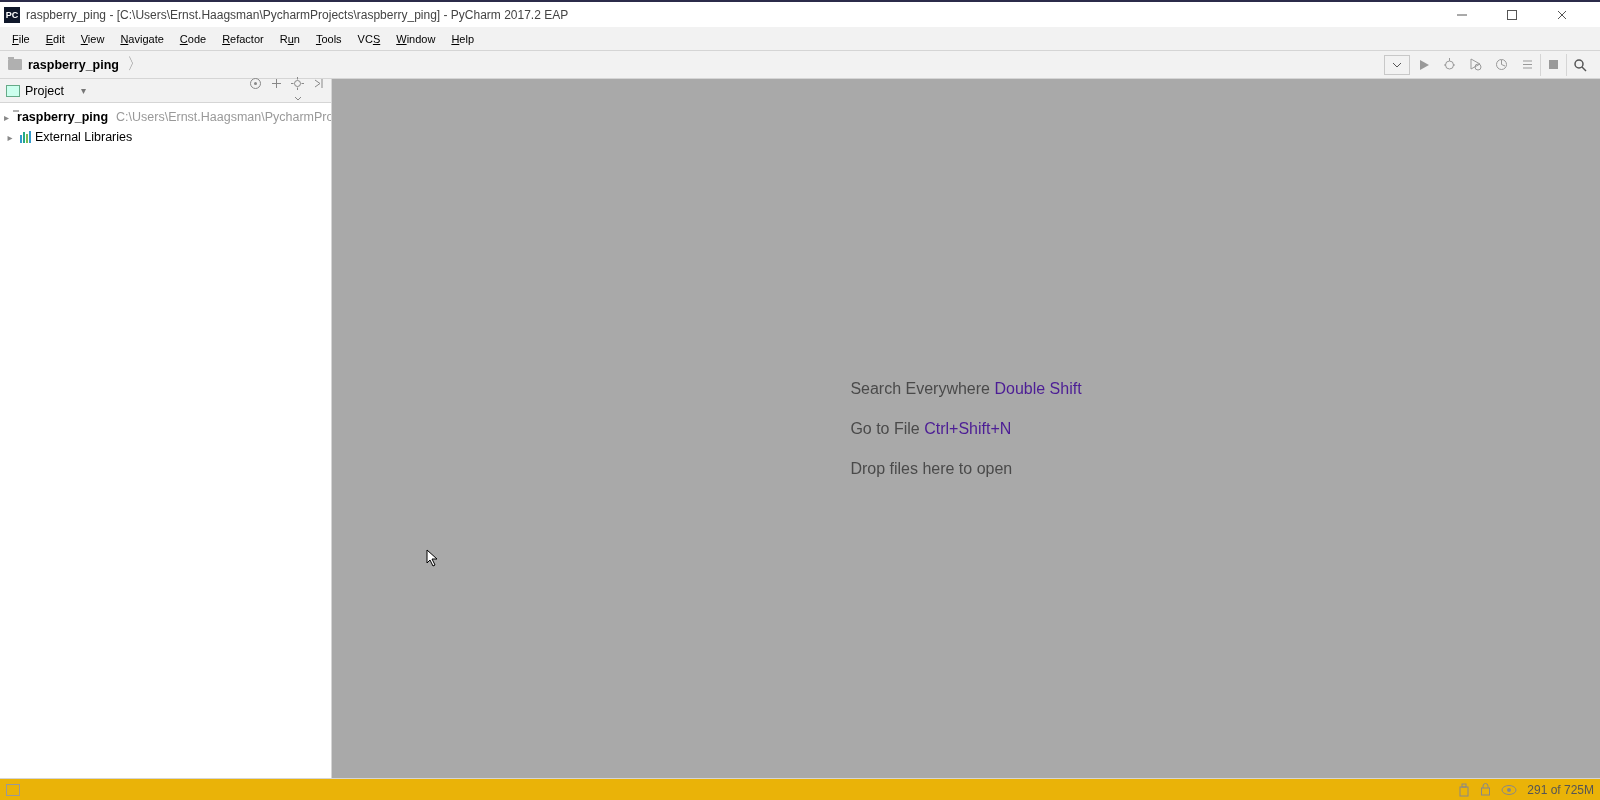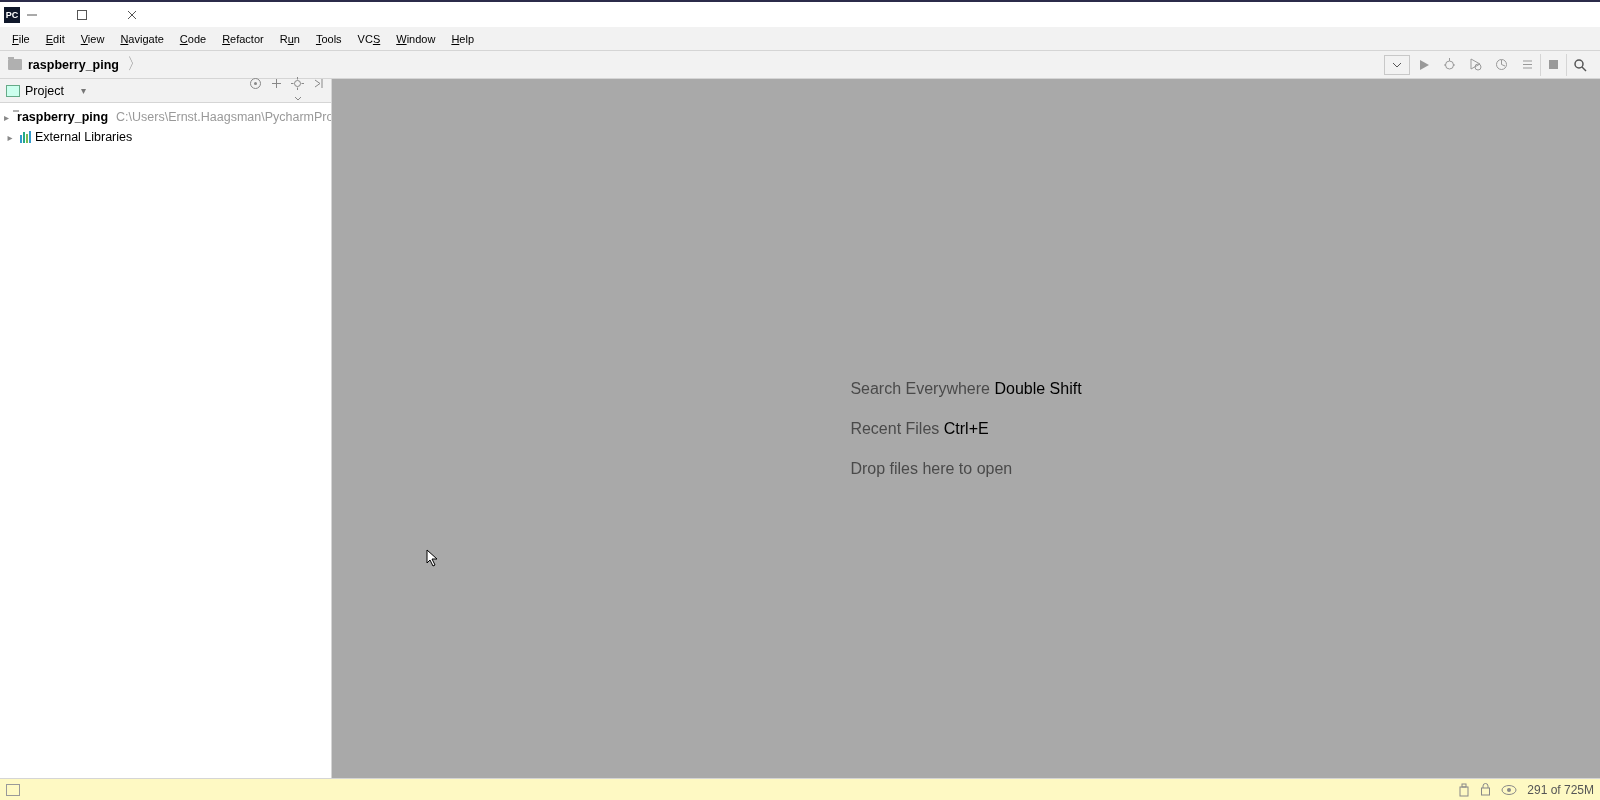--- a/index.html
+++ b/index.html
@@ -50,36 +50,37 @@
 .tree-row .lib-ic span:nth-child(2){height:11px;background:#2a8;}
 .tree-row .lib-ic span:nth-child(3){height:9px;background:#7b5;}
 .tree-row .lib-ic span:nth-child(4){height:12px;background:#39c;}
 .tree-row .bold { font-weight:bold; }
 .tree-row .path { color:#999; margin-left:4px; }
 
 
 .editor-empty { flex:1; background:#a9a9a9; display:flex; align-items:center; justify-content:center; position:relative; }
 .hints { color:#4a4a4a; font-size:16px; line-height:2.5; }
 .hints .row { white-space:nowrap; }
-.hints .shortcut { color:#000000; }
+.hints .shortcut { color:#4c1d95; }
 .cursor-img { position:absolute; left:94px; top:470px; font-size:14px; color:#000; pointer-events:none; }
 
 
-.statusbar { height:22px; background:#fef9c3; border-top:1px solid #d5d5d5; display:flex; align-items:center; justify-content:space-between; padding:0 6px; font-size:12px; color:#555; }
+.statusbar { height:22px; background:#eab308; border-top:1px solid #d5d5d5; display:flex; align-items:center; justify-content:space-between; padding:0 6px; font-size:12px; color:#555; }
 .statusbar .left-ic { width:14px; height:12px; border:1px solid #999; }
 .statusbar .right { display:flex; align-items:center; gap:10px; }
 .statusbar .lock-ic, .statusbar .eye-ic { color:#777; font-size:12px; }
 
 svg { display:block; }
 </style>
 </head>
 <body>
 
 <div class="titlebar">
   <div class="pc-icon">PC</div>
+  <div class="title-text">raspberry_ping - [C:\Users\Ernst.Haagsman\PycharmProjects\raspberry_ping] - PyCharm 2017.2 EAP</div>
   <div class="win-controls">
     <div class="win-btn">
       <svg width="12" height="12">
           <line x1="1" y1="6" x2="11" y2="6" stroke="#555" stroke-width="1"></line>
         </svg>
     </div>
     <div class="win-btn">
       <svg width="12" height="12">
           <rect x="1.5" y="1.5" width="9" height="9" fill="none" stroke="#555" stroke-width="1"></rect>
         </svg>
@@ -225,21 +226,21 @@
             <span></span>
           </span>
         <span>External Libraries</span>
       </div>
     </div>
   </div>
 
   <div class="editor-empty">
     <div class="hints">
       <div class="row"><span>Search Everywhere</span> <span class="shortcut">Double Shift</span></div>
-      <div class="row"><span>Recent Files</span> <span class="shortcut">Ctrl+E</span></div>
+      <div class="row"><span>Go to File</span> <span class="shortcut">Ctrl+Shift+N</span></div>
       <div class="row"><span>Drop files here to open</span></div>
     </div>
     <div class="cursor-img">
       <svg width="14" height="18">
           <polygon points="1,1 1,14 4,11 7,17 9,16 6,10 11,10" fill="#fff" stroke="#000" stroke-width="1"></polygon>
         </svg>
     </div>
   </div>
 </div>
 

